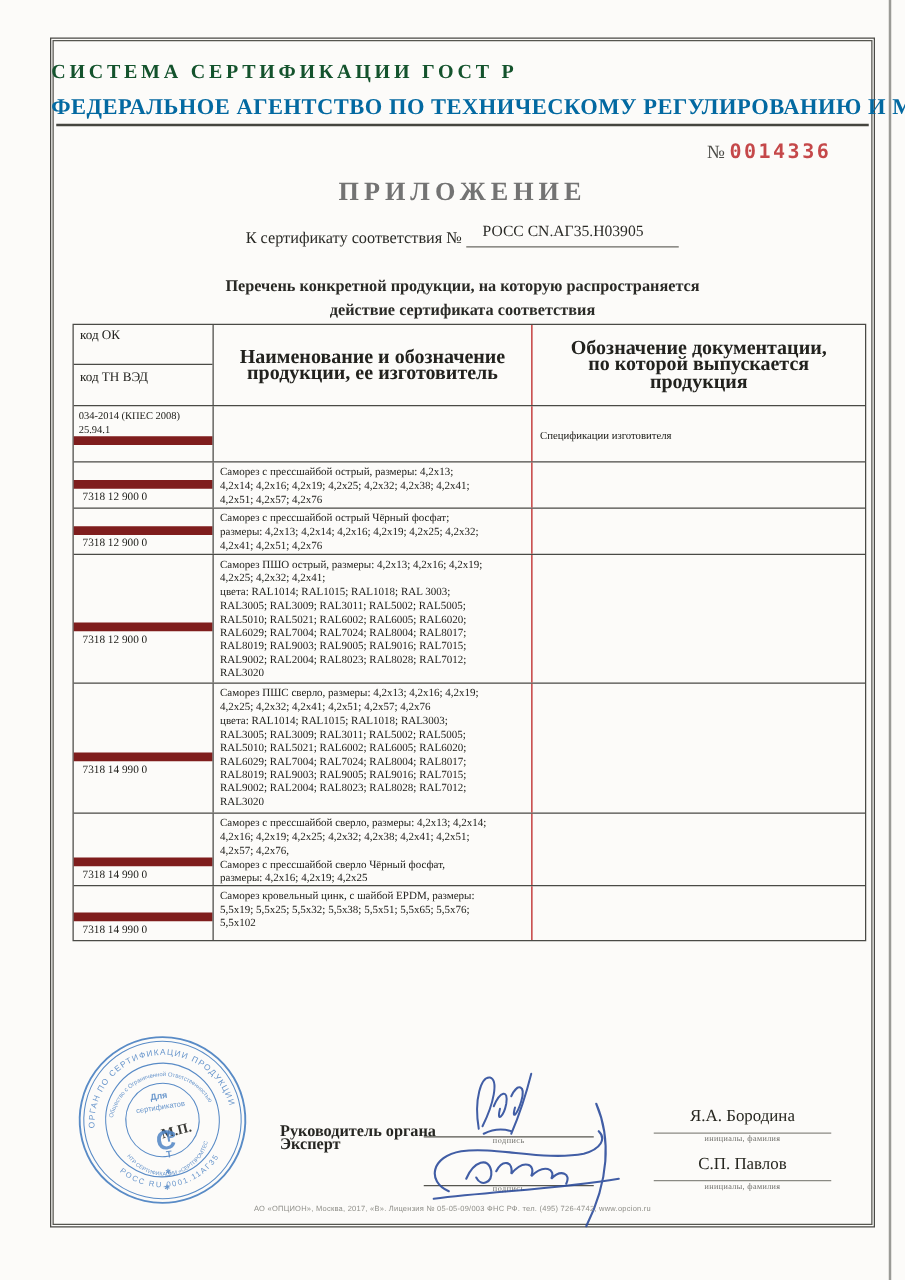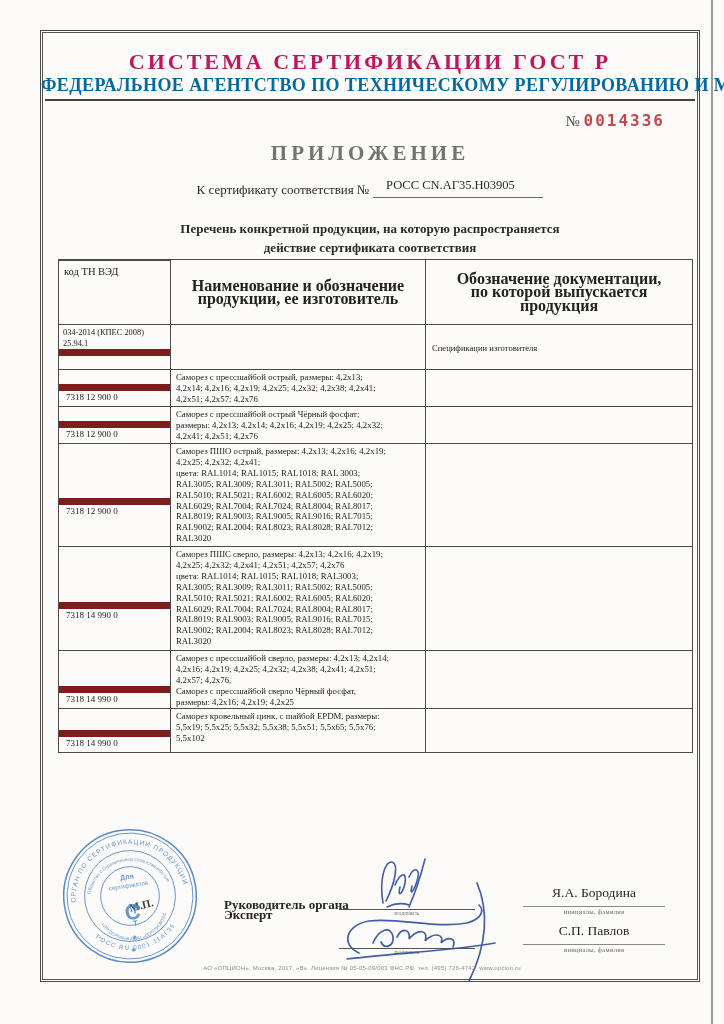--- a/index.html
+++ b/index.html
@@ -14,22 +14,22 @@
   .page{position:absolute;inset:0;}
   .scan-edge{position:absolute;left:711px;top:0;width:2px;height:1024px;background:#9a9a96;}
   .frame{
     position:absolute;left:40px;top:30px;width:658px;height:950px;
     border:1px solid #4a4a46;
   }
   .frame::before{
     content:"";position:absolute;inset:1px;border:1px solid #55554f;pointer-events:none;
   }
   .hdr-title{
-    position:absolute;left:0;top:18px;width:100%;text-align:center;
-    font-size:22px;font-weight:bold;letter-spacing:3px;color:#be185d;white-space:nowrap;
+    position:absolute;left:0;top:18px;width:100%;text-align:left;
+    font-size:16px;font-weight:bold;letter-spacing:3px;color:#14532d;white-space:nowrap;
   }
   .hdr-agency{
     position:absolute;left:0;top:44px;width:100%;text-align:center;
     font-size:18px;font-weight:bold;letter-spacing:.4px;color:#0369a1;white-space:nowrap;
   }
   .hdr-rule{position:absolute;left:4px;top:68px;width:calc(100% - 8px);border-top:2px solid #45453f;}
   .form-number{
     position:absolute;right:34px;top:80px;font-size:15px;color:#4c4c48;white-space:nowrap;
   }
   .form-number .num{
@@ -122,20 +122,21 @@
     <div class="cert-line">
       <span class="lbl">К сертификату соответствия №</span><span class="cert-num-wrap"><span class="cnum">РОСС CN.АГ35.Н03905</span></span>
     </div>
 
     <div class="purpose">Перечень конкретной продукции,  на которую распространяется
 действие сертификата соответствия</div>
 
     <div class="tbl">
       <div class="tr thr">
         <div class="c1">
+          <div class="h1t">код ОК</div>
           <div class="h1b">код ТН ВЭД</div>
         </div>
         <div class="c2">Наименование и обозначение
 продукции, ее изготовитель</div>
         <div class="c3">Обозначение документации,
 по которой выпускается продукция</div>
       </div>
 
       <div class="tr r1">
         <div class="c1">

